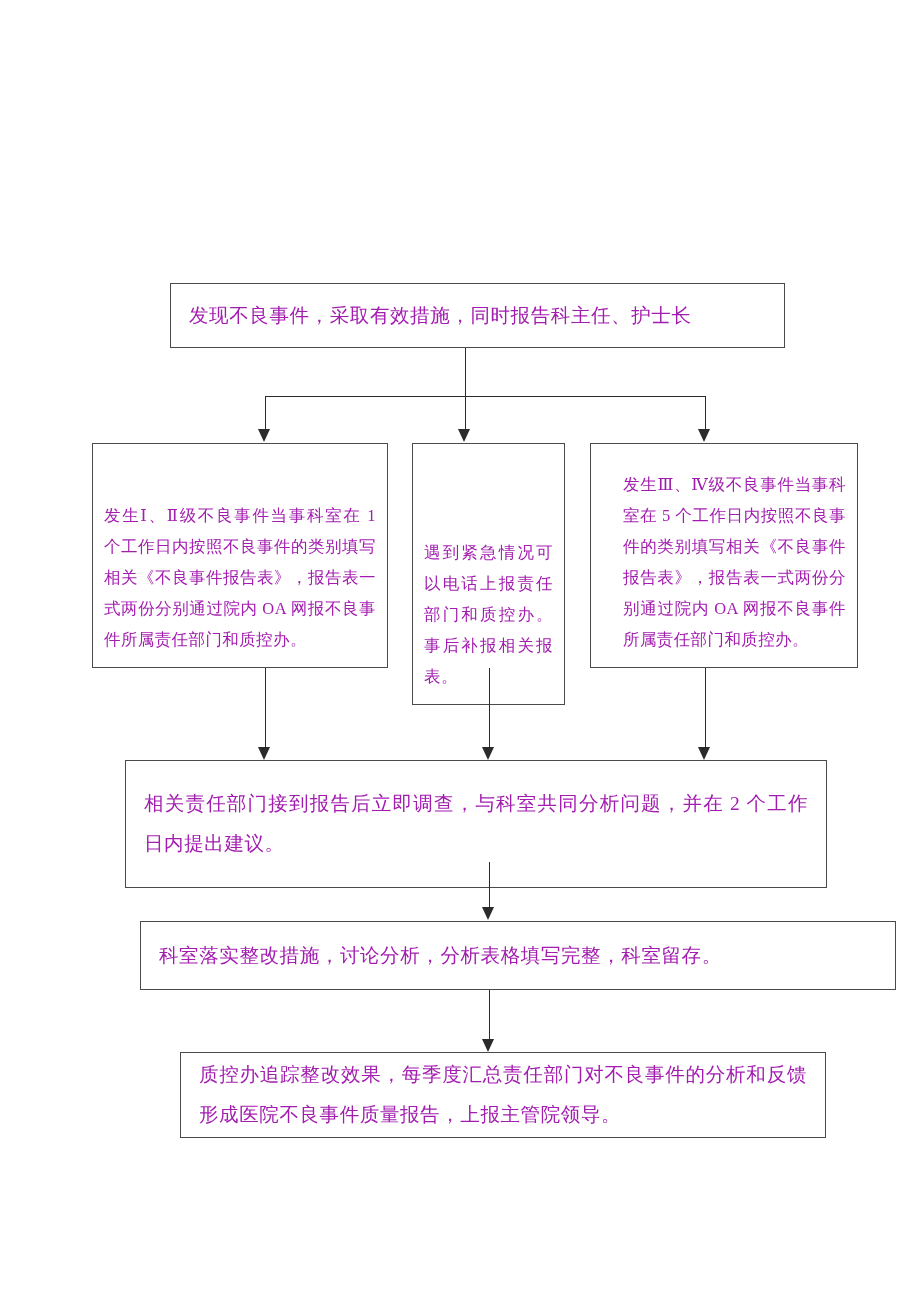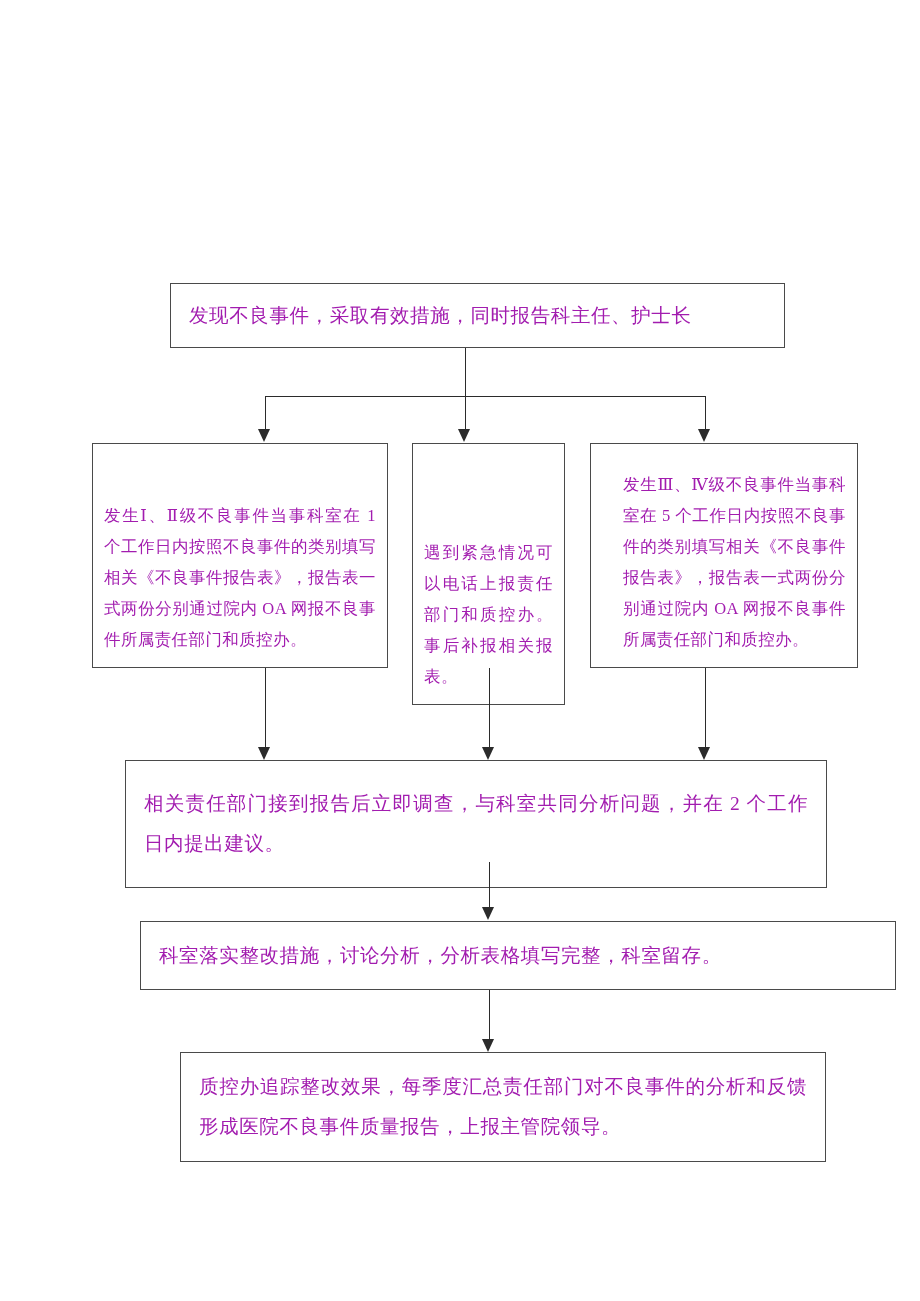--- a/index.html
+++ b/index.html
@@ -76,21 +76,21 @@
     text-justify: inter-character;
   }
 
   
   #node-report        { left:170px; top:283px;  width:615px; height:65px;  }
   #node-level12       { left:92px;  top:443px;  width:296px; height:225px; }
   #node-urgent        { left:412px; top:443px;  width:153px; height:262px; }
   #node-level34       { left:590px; top:443px;  width:268px; height:225px;padding-left:32px; }
   #node-investigate   { left:125px; top:760px;  width:702px; height:128px; }
   #node-rectify       { left:140px; top:921px;  width:756px; height:69px;  }
-  #node-quality-track { left:180px; top:1052px; width:646px; height:110px; }
+  #node-quality-track { left:180px; top:1052px; width:646px; height:86px; }
 
   #node-report .txt       { text-align: left; text-align-last: left; }
   #node-rectify .txt      { text-align: left; text-align-last: left; }
 
   
   .vline {
     position: absolute;
     width: 0;
     border-left: 1.6px solid #2b2b2b;
   }

